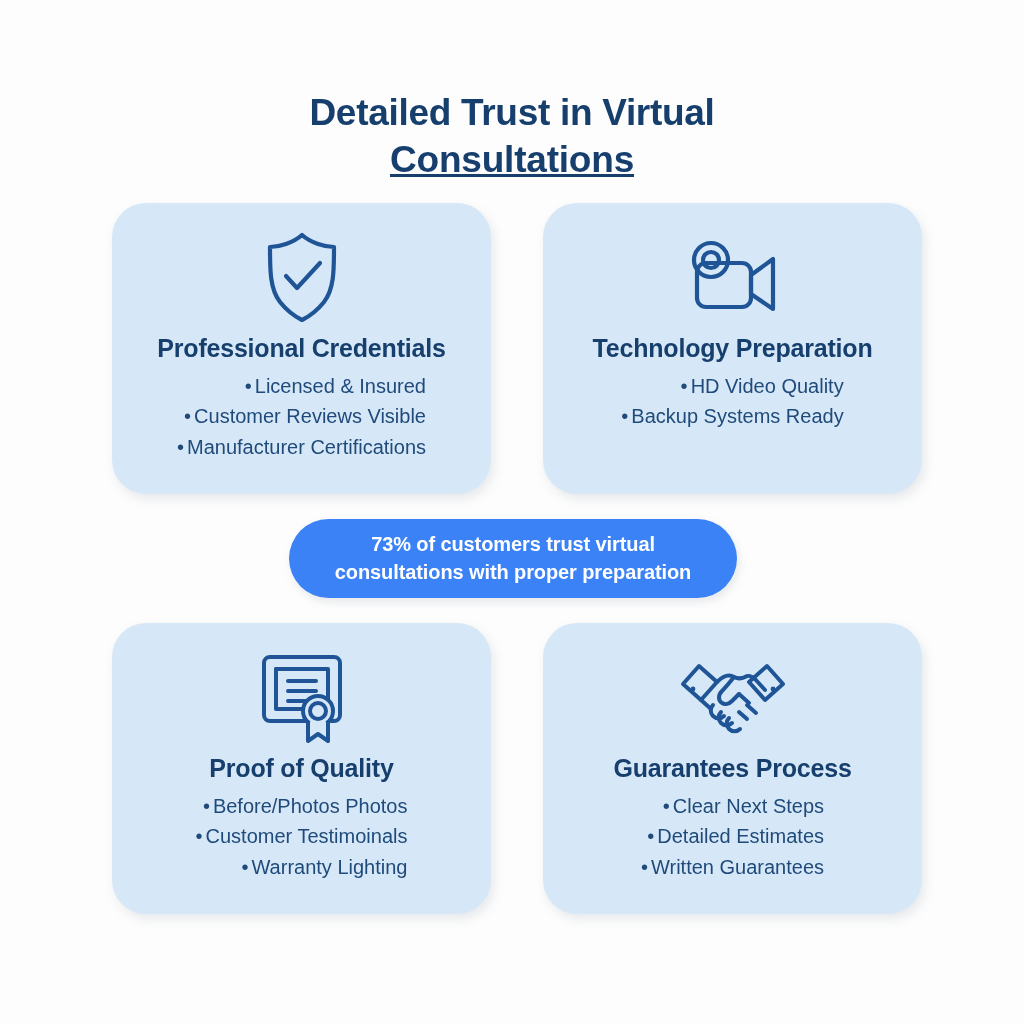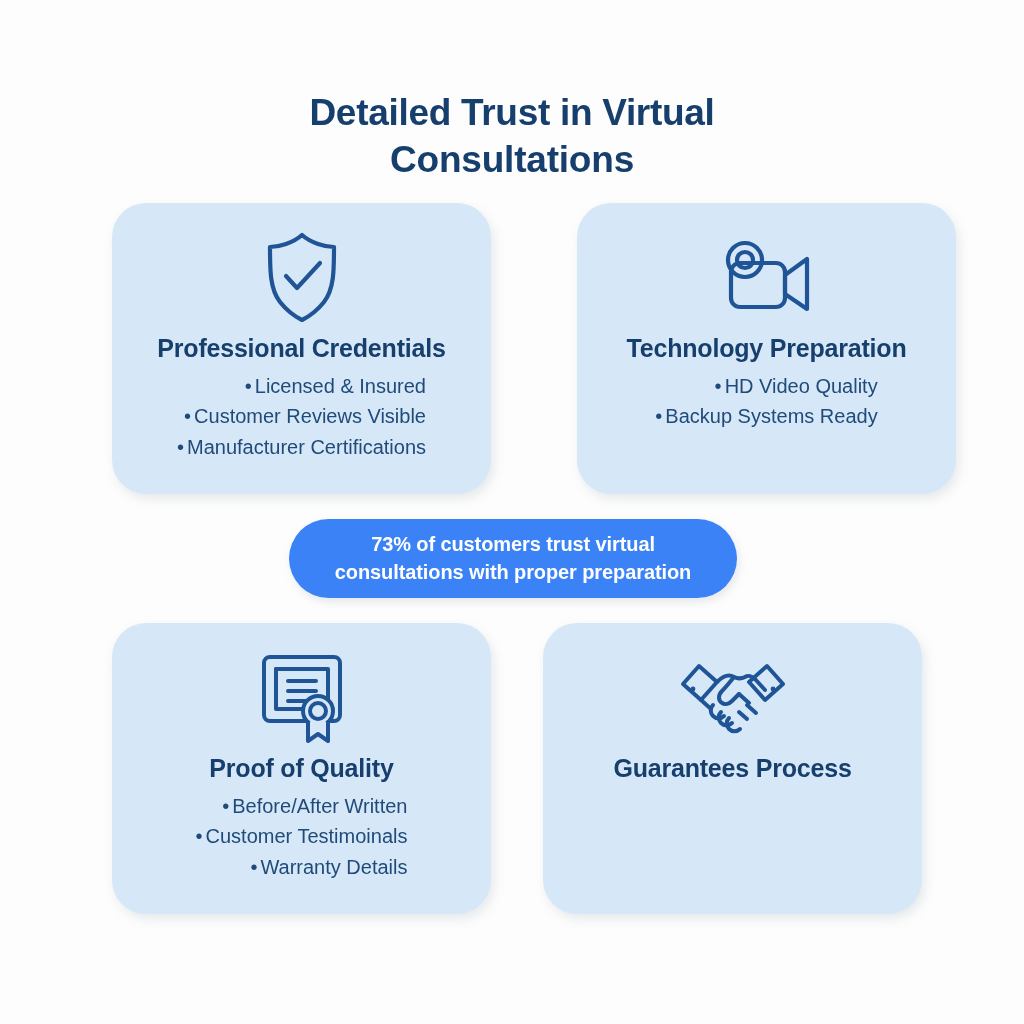--- a/index.html
+++ b/index.html
@@ -34,35 +34,36 @@
     line-height: 1.28;
     letter-spacing: -0.3px;
     color: #173f6e;
   }
   .title .line {
     display: block;
   }
   .title .line-2 {
     
     letter-spacing: -0.2px;
+    text-decoration: underline;
   }
 
   
   .card {
     position: absolute;
     background: #d6e8f7;
     border-radius: 34px;
     box-shadow: 3px 5px 11px rgba(110, 125, 140, 0.16);
     display: flex;
     flex-direction: column;
     align-items: center;
     box-sizing: border-box;
   }
   .card-tl { left: 112px; top: 203px;  width: 379px; height: 291px; }
-  .card-tr { left: 543px; top: 203px;  width: 379px; height: 291px; margin-left: 34px; }
+  .card-tr { left: 543px; top: 203px;  width: 379px; height: 291px; }
   .card-bl { left: 112px; top: 623px;  width: 379px; height: 291px; }
   .card-br { left: 543px; top: 623px;  width: 379px; height: 291px; }
 
   .card-icon {
     margin-top: 26px;
     height: 96px;
     display: flex;
     align-items: center;
     justify-content: center;
   }
@@ -182,23 +183,23 @@
         <path d="M32 32 L60 32"></path>
         <path d="M32 42 L60 42"></path>
         <path d="M32 52 L50 52"></path>
         <circle cx="62" cy="62" r="15" fill="#d6e8f7"></circle>
         <circle cx="62" cy="62" r="8"></circle>
         <path d="M52 73 L52 92 L62 85 L72 92 L72 73" fill="#d6e8f7"></path>
       </svg>
     </div>
     <div class="card-heading">Proof of Quality</div>
     <ul class="card-list">
-      <li><span class="bullet">•</span><span>Before/After Written</span></li>
+      <li><span class="bullet">•</span><span>Before/Photos Photos</span></li>
       <li><span class="bullet">•</span><span>Customer Testimoinals</span></li>
-      <li><span class="bullet">•</span><span>Warranty Details</span></li>
+      <li><span class="bullet">•</span><span>Warranty Lighting</span></li>
     </ul>
   </div>
 
   <div class="card card-br">
     <div class="card-icon">
       <svg width="112" height="78" viewBox="0 0 112 78" fill="none" stroke="#1f5596" stroke-width="4" stroke-linecap="round" stroke-linejoin="round">
         <path d="M6 26 L22 8 L40 24 L24 42 Z"></path>
         <circle cx="16" cy="31" r="2.4" fill="#1f5596" stroke="none"></circle>
         <path d="M106 26 L90 8 L72 24 L88 42 Z"></path>
         <circle cx="96" cy="31" r="2.4" fill="#1f5596" stroke="none"></circle>
@@ -207,15 +208,20 @@
         <path d="M62 36 L72 45"></path>
         <path d="M24 42 L34 51"></path>
         <path d="M36 47 C33 50, 33 55, 36 58 C39 61, 44 61, 47 58"></path>
         <path d="M44 54 C41 57, 41 62, 44 65 C47 68, 52 68, 55 65"></path>
         <path d="M52 60 C49 63, 49 68, 52 71 C55 74, 60 74, 63 71"></path>
         <path d="M62 54 L70 61"></path>
         <path d="M70 47 L79 55"></path>
       </svg>
     </div>
     <div class="card-heading">Guarantees Process</div>
+    <ul class="card-list">
+      <li><span class="bullet">•</span><span>Clear Next Steps</span></li>
+      <li><span class="bullet">•</span><span>Detailed Estimates</span></li>
+      <li><span class="bullet">•</span><span>Written Guarantees</span></li>
+    </ul>
   </div>
 
 </div>
 
 </body></html>

